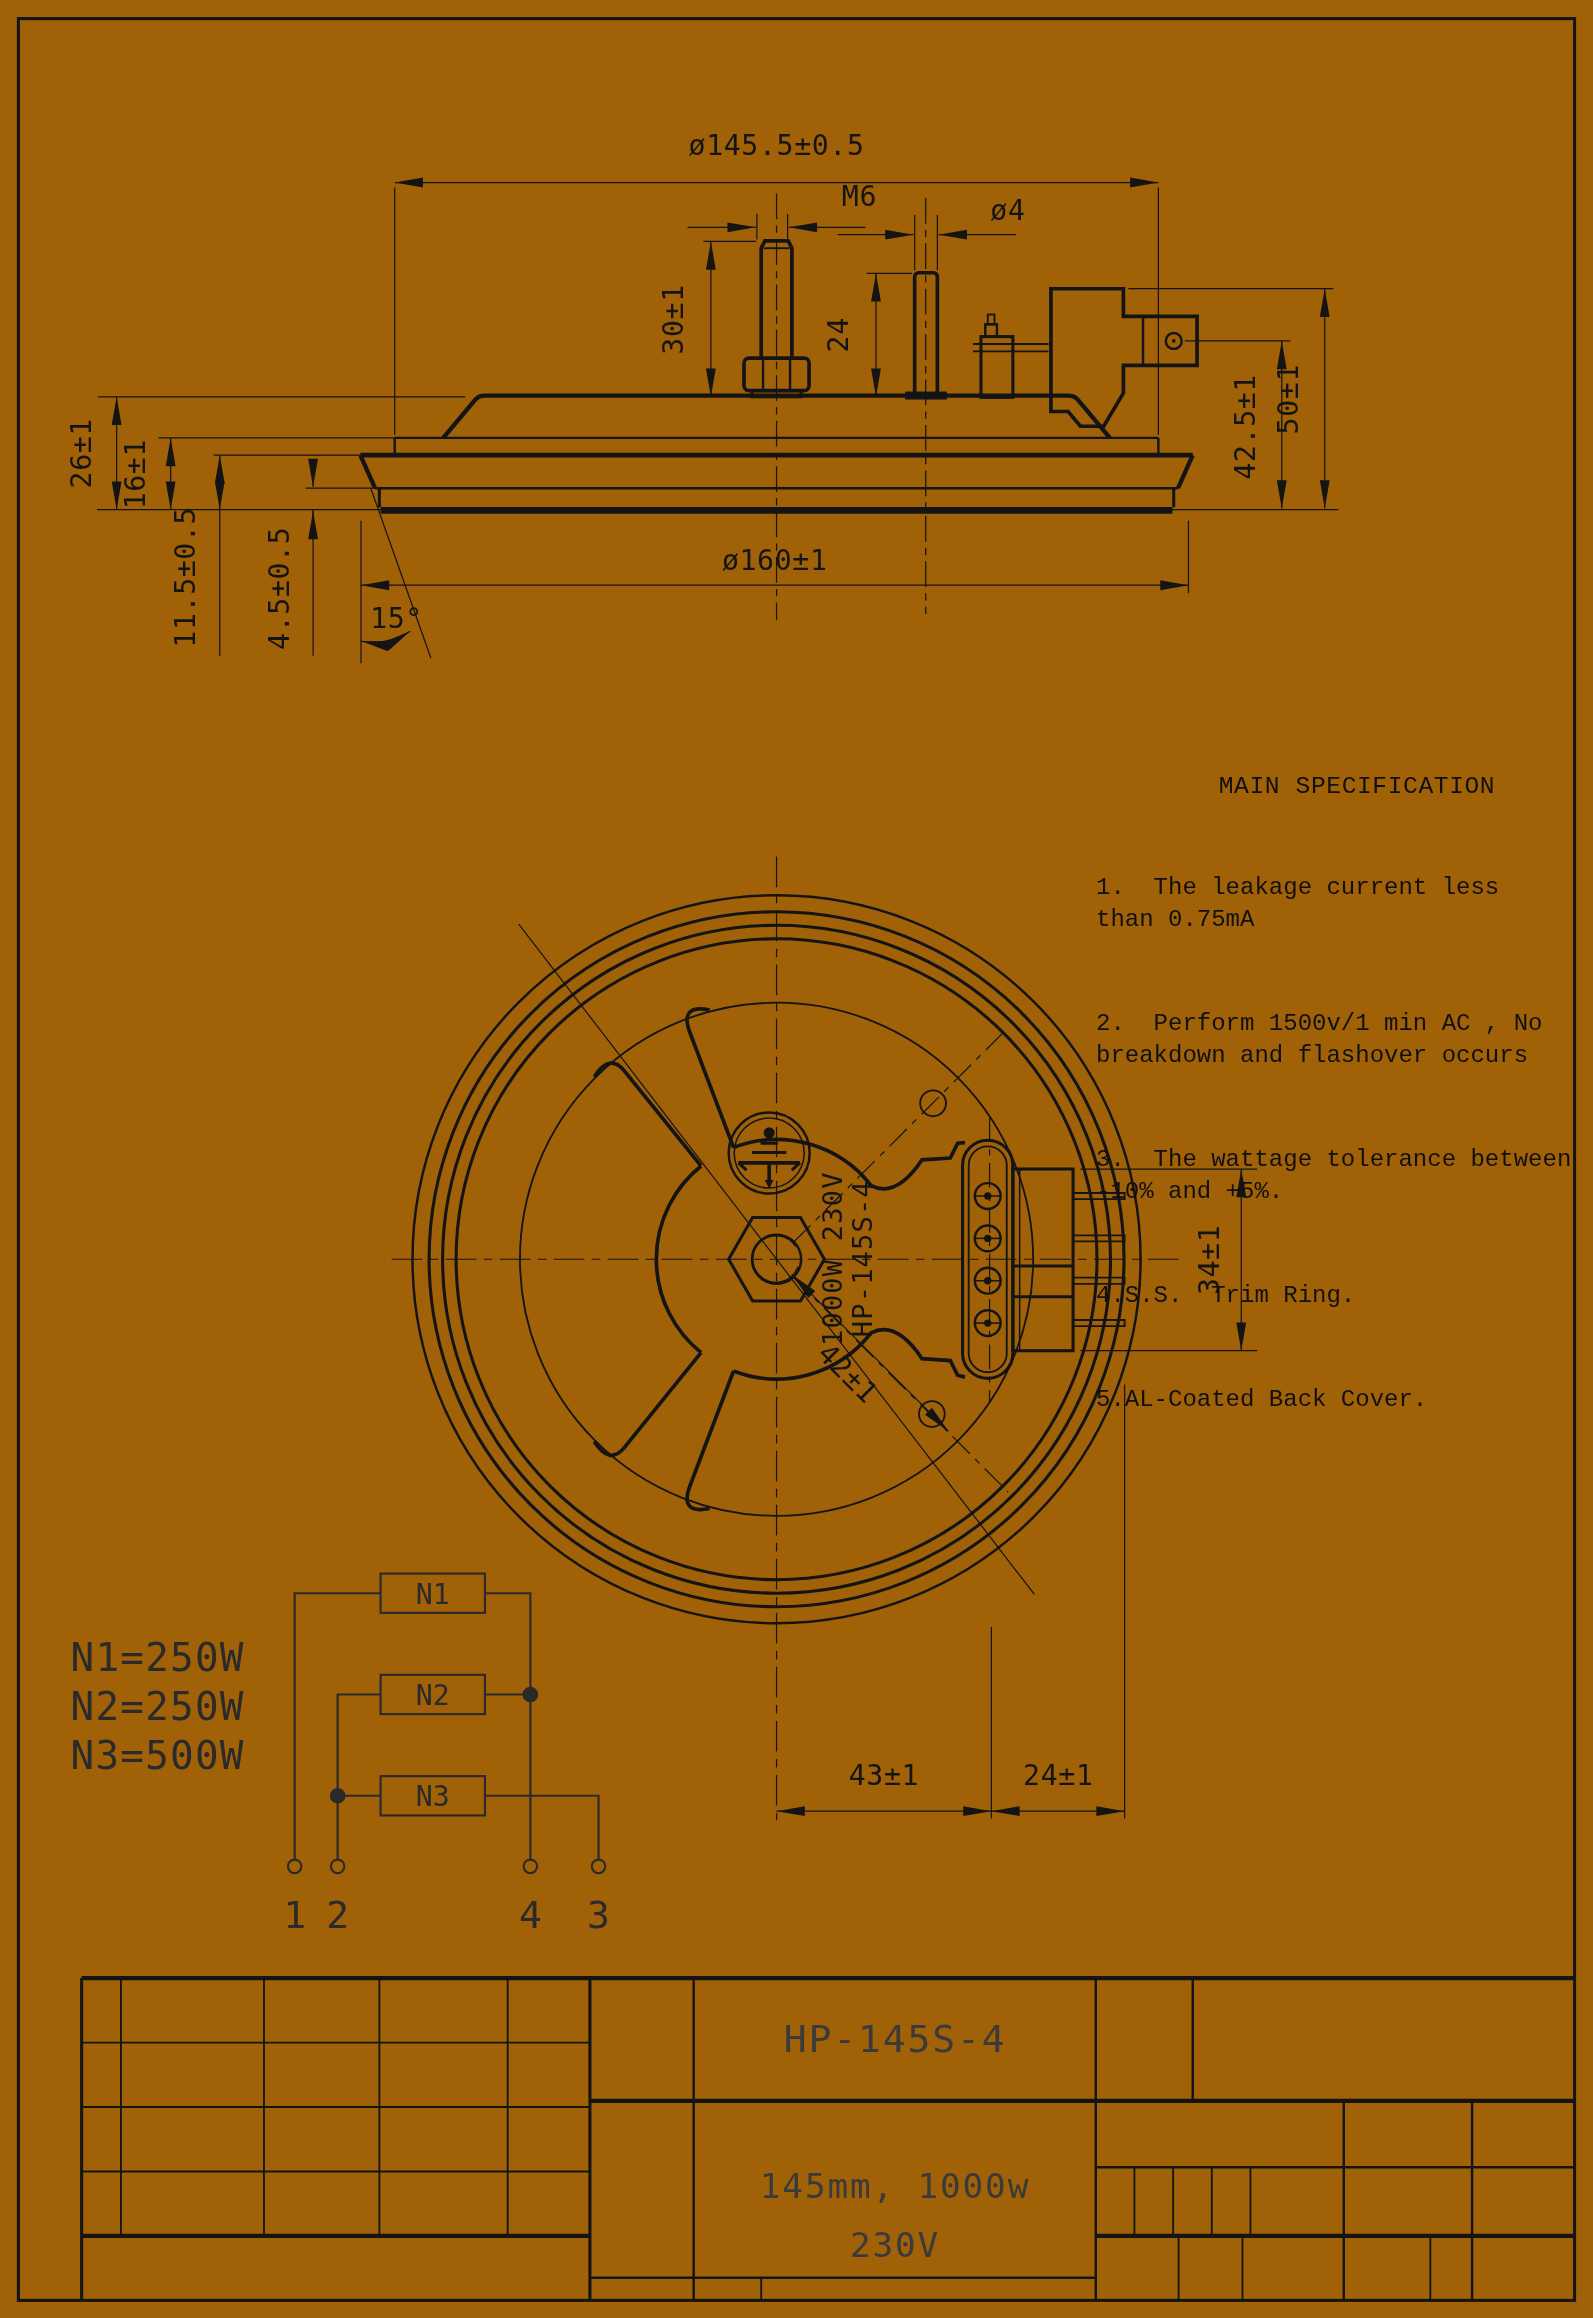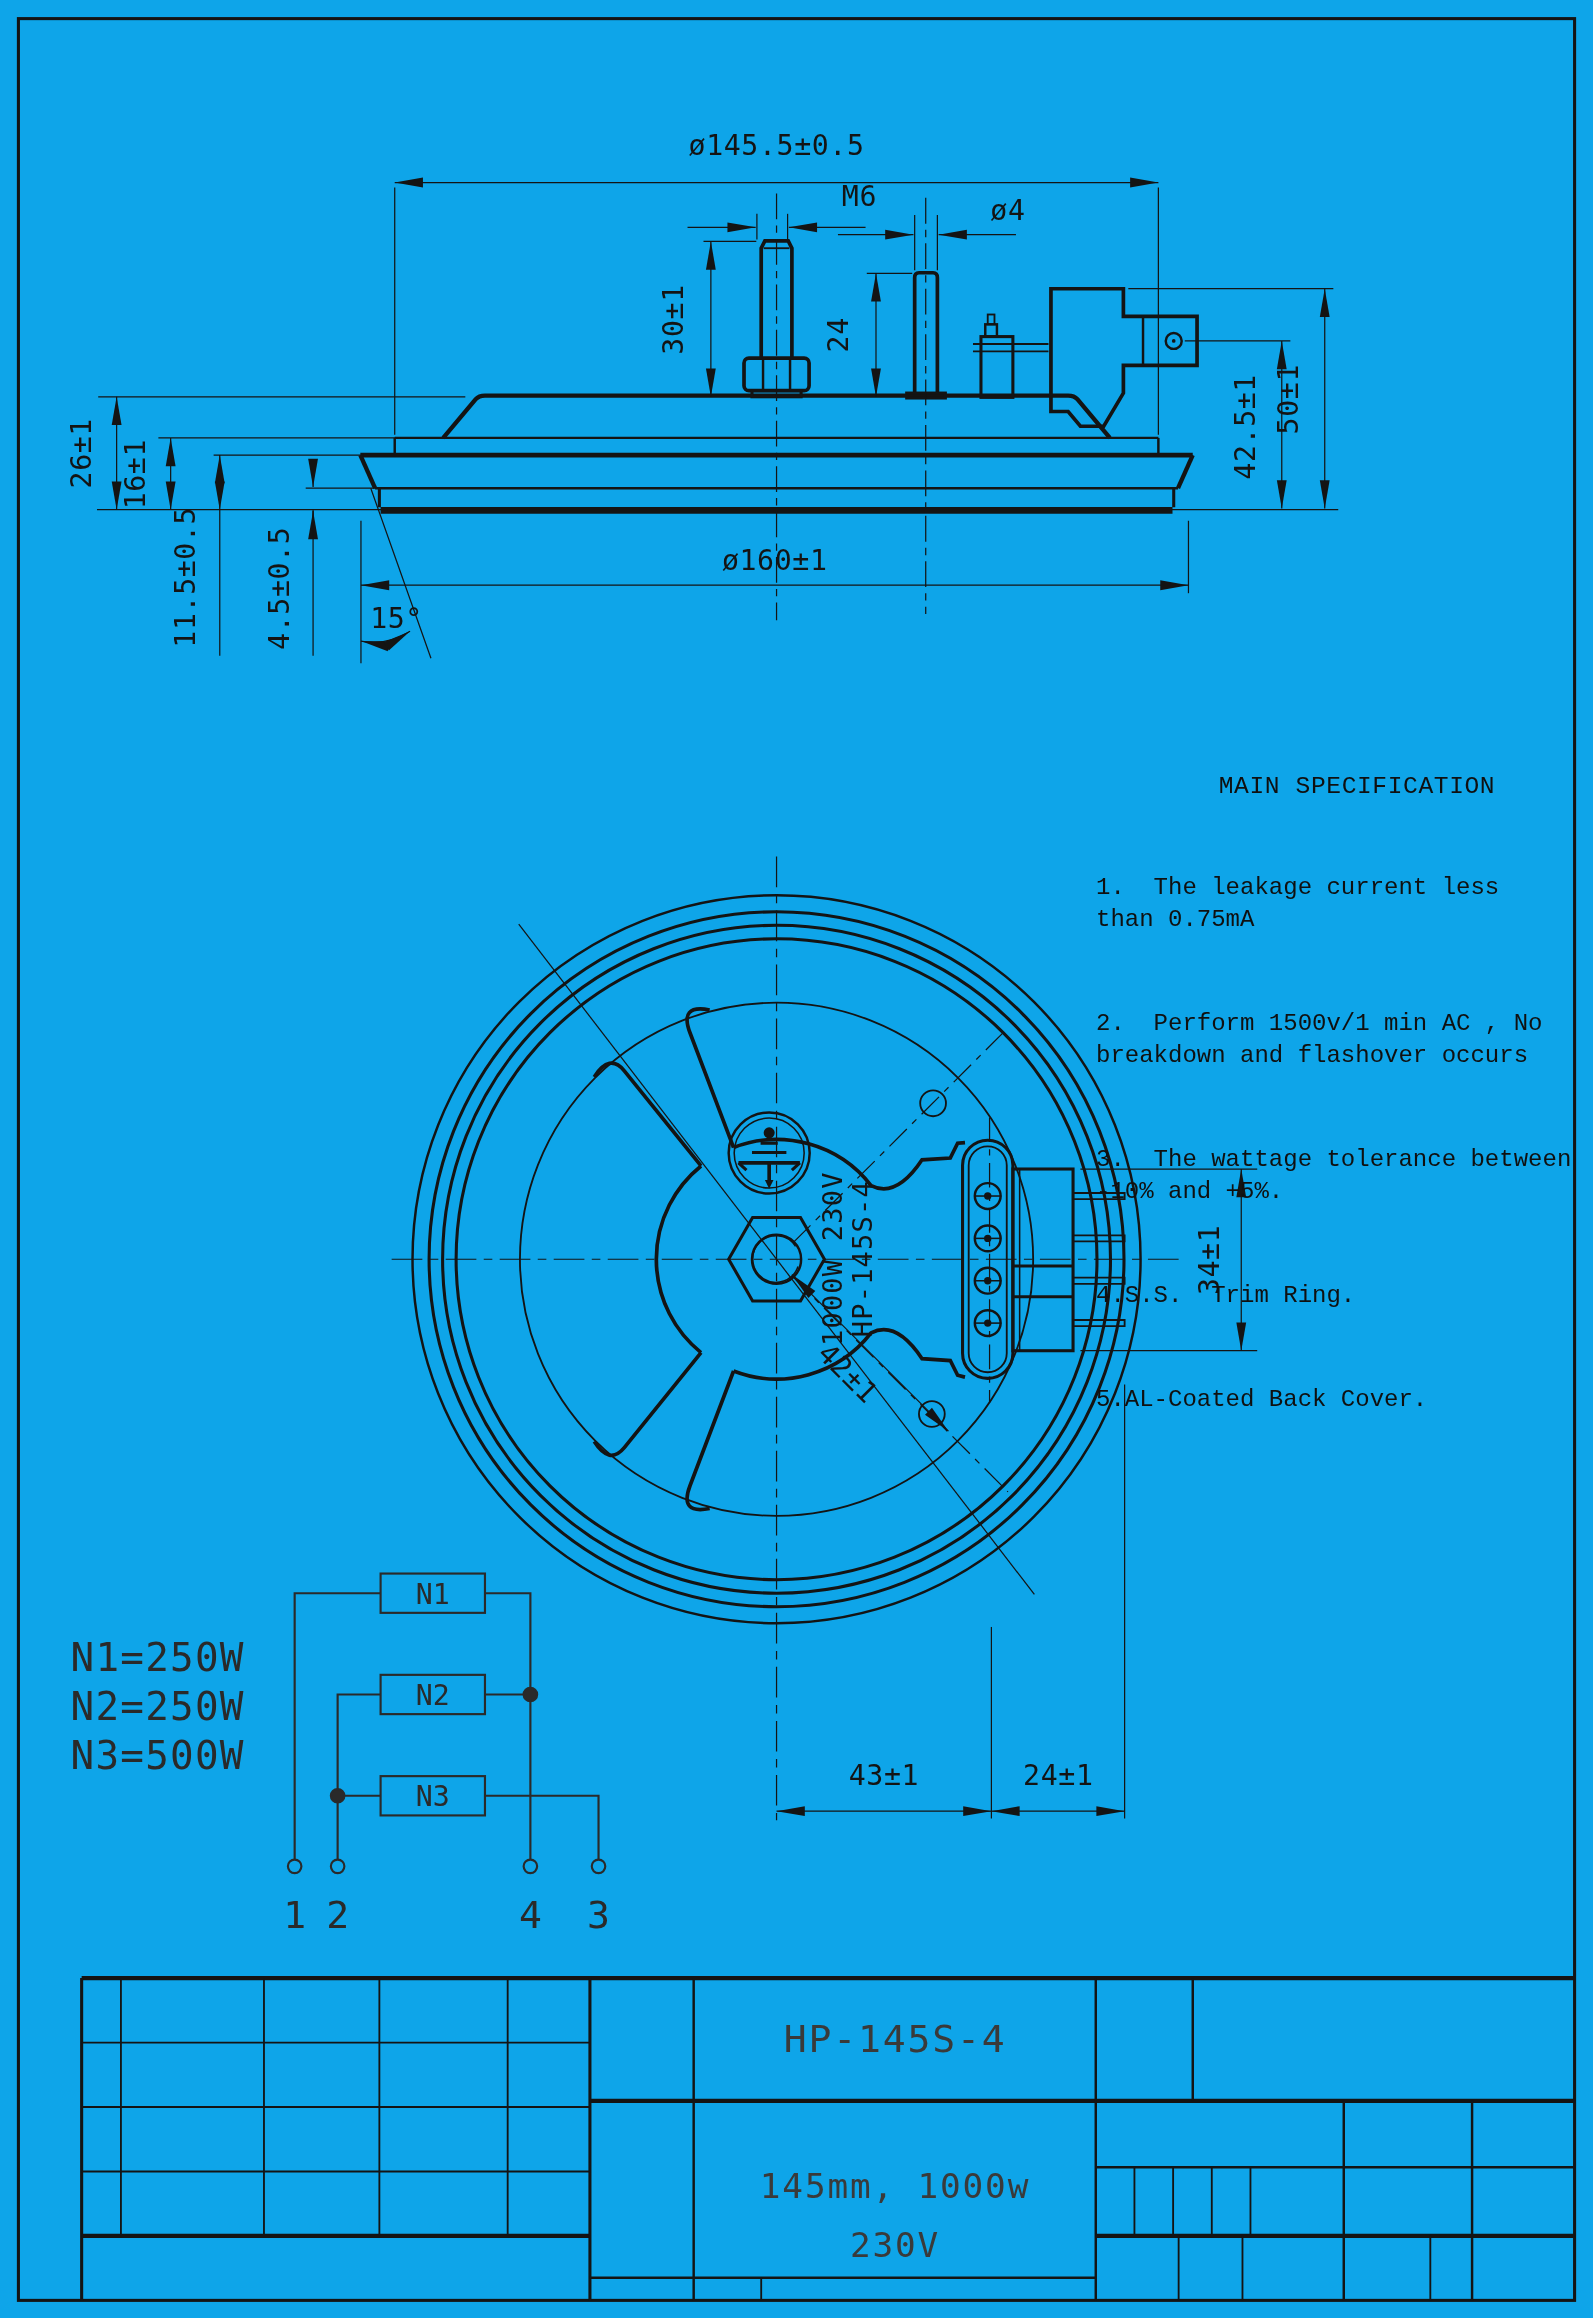--- a/index.html
+++ b/index.html
@@ -1,17 +1,17 @@
 <!DOCTYPE html>
 <html style="font-size:9.8px"><head>
 <meta charset="utf-8">
 <style>
   html,body{margin:0;padding:0;background:#e8e8e8;}
   #sheet{
-    position:relative;width:1593px;height:2319px;background:#0ea5e9;
+    position:relative;width:1593px;height:2319px;background:#a16207;
     font-family:"DejaVu Sans Mono", monospace;color:#111;overflow:hidden;
   }
   #drawing{position:absolute;left:0;top:0;}
   svg text{font-family:"DejaVu Sans Mono", monospace;fill:#141414;}
   .dim{font-size:46px;letter-spacing:1px;}
   .plabel{font-size:44px;letter-spacing:2px;}
   .tbl-big{font-size:62px;letter-spacing:3px;fill:#3a3a3a;}
   .tbl-mid{font-size:56px;letter-spacing:3px;fill:#3a3a3a;}
   .wleg{font-size:64px;letter-spacing:2px;fill:#2a2a2a;}
   .wres{font-size:46px;fill:#2a2a2a;}

